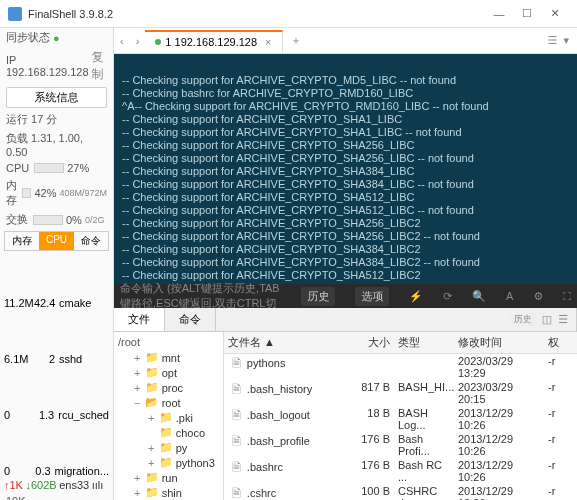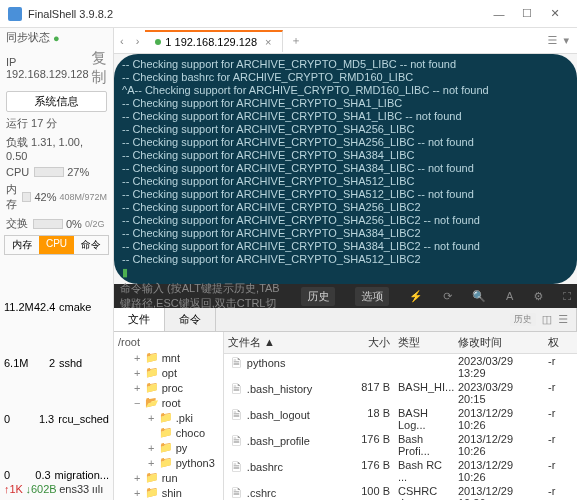--- a/index.html
+++ b/index.html
@@ -4,21 +4,21 @@
 <style>
 * { margin:0; padding:0; box-sizing:border-box; font-family:"Microsoft YaHei",Arial,sans-serif; font-size:11px; }
 body { width:577px; height:500px; background:#f5f5f5; overflow:hidden; display:flex; flex-direction:column; }
 .titlebar { height:28px; background:#fff; display:flex; align-items:center; padding:0 8px; border-bottom:1px solid #e0e0e0; }
 .titlebar .logo { width:14px; height:14px; background:#4a90d9; border-radius:2px; margin-right:6px; }
 .titlebar .title { flex:1; color:#333; }
 .titlebar .winbtn { width:28px; height:20px; display:flex; align-items:center; justify-content:center; color:#666; cursor:pointer; }
 .main { flex:1; display:flex; overflow:hidden; }
 .sidebar { width:114px; background:#fafafa; border-right:1px solid #ddd; display:flex; flex-direction:column; font-size:10px; }
 .stat-row { padding:2px 6px; color:#555; display:flex; align-items:center; gap:3px; }
-.stat-row .copy { color:#888; font-size:15px; margin-left:auto; }
+.stat-row .copy { color:#888; font-size:12px; margin-left:auto; }
 .sysbtn { margin:2px 6px; padding:2px 6px; background:#fff; border:1px solid #ccc; border-radius:2px; text-align:center; }
 .bar { height:10px; background:#e8e8e8; border:1px solid #ccc; display:inline-block; width:30px; position:relative; margin-left:2px; }
 .bar-fill { height:100%; background:#7cb342; }
 .bar-fill.r { background:#e57373; }
 .tab3 { display:flex; border:1px solid #ccc; margin:2px 4px; }
 .tab3 div { flex:1; text-align:center; padding:2px; font-size:10px; }
 .tab3 .sel { background:#ff9800; color:#fff; }
 .proc-table { font-size:9px; padding:0 4px; }
 .proc-table .r { display:flex;margin-top:44px; }
 .proc-table .r span:nth-child(1){width:30px}
@@ -34,21 +34,21 @@
 .activate { padding:3px 4px; color:#1976d2; text-align:center; border-top:1px solid #ddd; }
 .content { flex:1; display:flex; flex-direction:column; }
 .tabbar { height:26px; background:#fff; display:flex; align-items:center; border-bottom:1px solid #ddd; }
 .tabbar .nav { padding:0 6px; color:#888; }
 .tab { padding:4px 10px; border-right:1px solid #ddd; display:flex; align-items:center; gap:4px; position:relative; }
 .tab.active { border-top:2px solid #f97316; }
 .tab .dot { width:6px; height:6px; background:#4caf50; border-radius:50%; }
 .tab .x { color:#888; margin-left:4px; cursor:pointer; }
 .tabbar .plus { padding:0 8px; color:#888; }
 .tabbar .right { margin-left:auto; display:flex; gap:6px; padding:0 8px; color:#888; }
-.term { flex:0 0 230px; background:#0d3b4d; color:#b8d4dc; padding:4px 8px; font-family:Consolas,monospace; font-size:10px; overflow:hidden; line-height:13px;border-radius:24px; }
+.term { flex:0 0 230px; background:#0d3b4d; color:#b8d4dc; padding:20px 8px; font-family:Consolas,monospace; font-size:10px; overflow:hidden; line-height:13px; }
 .term .ln { white-space:pre; }
 .cmdbar { height:24px; background:#2a2a2a; display:flex; align-items:center; padding:0 6px; gap:20px; color:#aaa; font-size:10px; }
 .cmdbar .hint { flex:1; color:#888; }
 .cmdbar .btn { padding:2px 6px; background:#3a3a3a; border-radius:2px; color:#ccc; }
 .cmdbar .ico { color:#888; cursor:pointer; }
 .cmdbar .flash { color:#7cb342; }
 .ftabs { height:24px; display:flex; background:#f0f0f0; border-bottom:1px solid #ccc; }
 .ftabs div { padding:4px 14px; border-right:1px solid #ccc; }
 .ftabs .sel { background:#fff; }
 .ftabs .ricons { margin-left:auto; display:flex; gap:6px; padding:0 8px; align-items:center; color:#888; }

